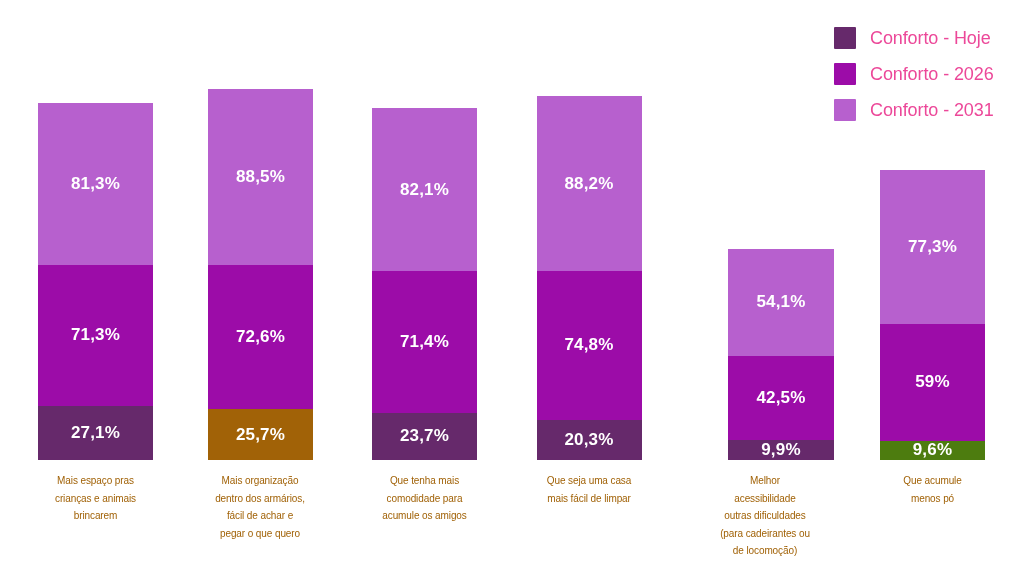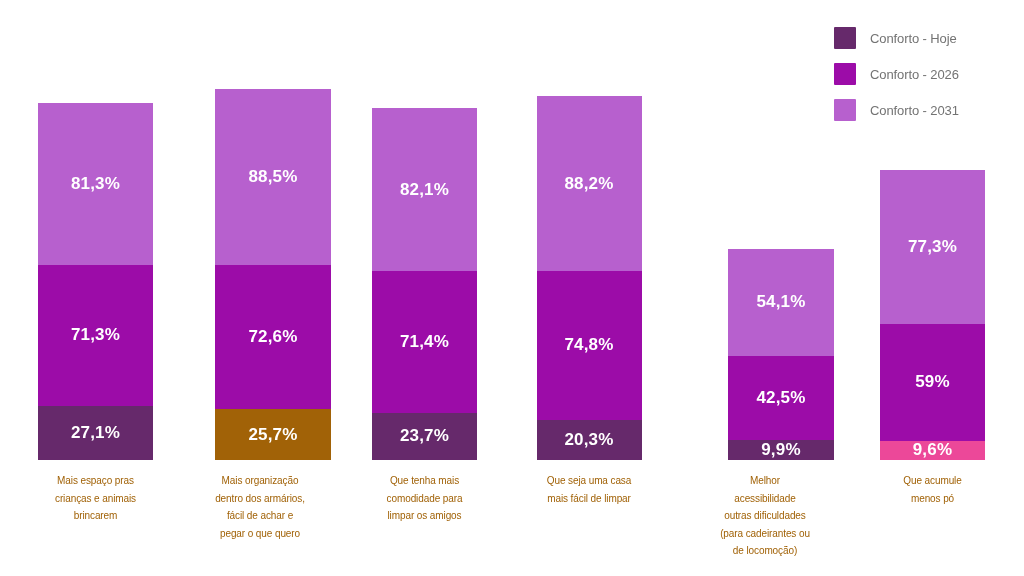--- a/index.html
+++ b/index.html
@@ -38,22 +38,22 @@
     gap: 14px;
     height: 22px;
   }
   .legend-swatch {
     width: 22px;
     height: 22px;
     flex: 0 0 22px;
     border-radius: 1px;
   }
   .legend-label {
-    font-size: 13px;
-    color: #737373;
+    font-size: 18px;
+    color: #ec4899;
     white-space: nowrap;
     letter-spacing: -0.1px;
   }
 
   
   .plot {
     position: absolute;
     left: 0;
     top: 0;
     width: 1024px;
@@ -132,21 +132,21 @@
           <div class="segment" style="background: rgb(102, 41, 107); height: 53.7935px;">
             <span class="segment-label">27,1%</span>
           </div>
         </div>
       </div>
       <div class="cat-label" style="left: 8px; width: 175px;">
         <div>Mais espaço pras</div>
         <div>crianças e animais</div>
         <div>brincarem</div>
       </div>
-      <div class="bar-group" style="left: 215px; width: 116px; border-radius: 23px;">
+      <div class="bar-group" style="left: 208px; width: 105px; border-radius: 23px;">
         <div class="bar-stack">
           <div class="segment" style="background: rgb(183, 96, 206); height: 175.673px;">
             <span class="segment-label">88,5%</span>
           </div>
           <div class="segment" style="background: rgb(156, 12, 168); height: 144.111px;">
             <span class="segment-label">72,6%</span>
           </div>
           <div class="segment" style="background: #a16207; height: 51.0145px;">
             <span class="segment-label">25,7%</span>
           </div>
@@ -167,21 +167,21 @@
             <span class="segment-label">71,4%</span>
           </div>
           <div class="segment" style="background: rgb(102, 41, 107); height: 47.0445px;">
             <span class="segment-label">23,7%</span>
           </div>
         </div>
       </div>
       <div class="cat-label" style="left: 342px; width: 165px;">
         <div>Que tenha mais</div>
         <div>comodidade para</div>
-        <div>limpar os amigos</div>
+        <div>acumule os amigos</div>
       </div>
       <div class="bar-group" style="left: 536.5px; width: 105px;">
         <div class="bar-stack">
           <div class="segment" style="background: rgb(183, 96, 206); height: 175.077px;">
             <span class="segment-label">88,2%</span>
           </div>
           <div class="segment" style="background: rgb(156, 12, 168); height: 148.478px;">
             <span class="segment-label">74,8%</span>
           </div>
           <div class="segment" style="background: rgb(102, 41, 107); height: 40.2955px;">
@@ -214,21 +214,21 @@
         <div>de locomoção)</div>
       </div>
       <div class="bar-group" style="left: 880px; width: 105px;">
         <div class="bar-stack">
           <div class="segment" style="background: rgb(183, 96, 206); height: 153.44px;">
             <span class="segment-label">77,3%</span>
           </div>
           <div class="segment" style="background: rgb(156, 12, 168); height: 117.115px;">
             <span class="segment-label">59%</span>
           </div>
-          <div class="segment" style="background: #ec4899; height: 19.056px;">
+          <div class="segment" style="background: #4d7c0f; height: 19.056px;">
             <span class="segment-label">9,6%</span>
           </div>
         </div>
       </div>
       <div class="cat-label" style="left: 850px; width: 165px;">
         <div>Que acumule</div>
         <div>menos pó</div>
       </div>
     </div>
 

